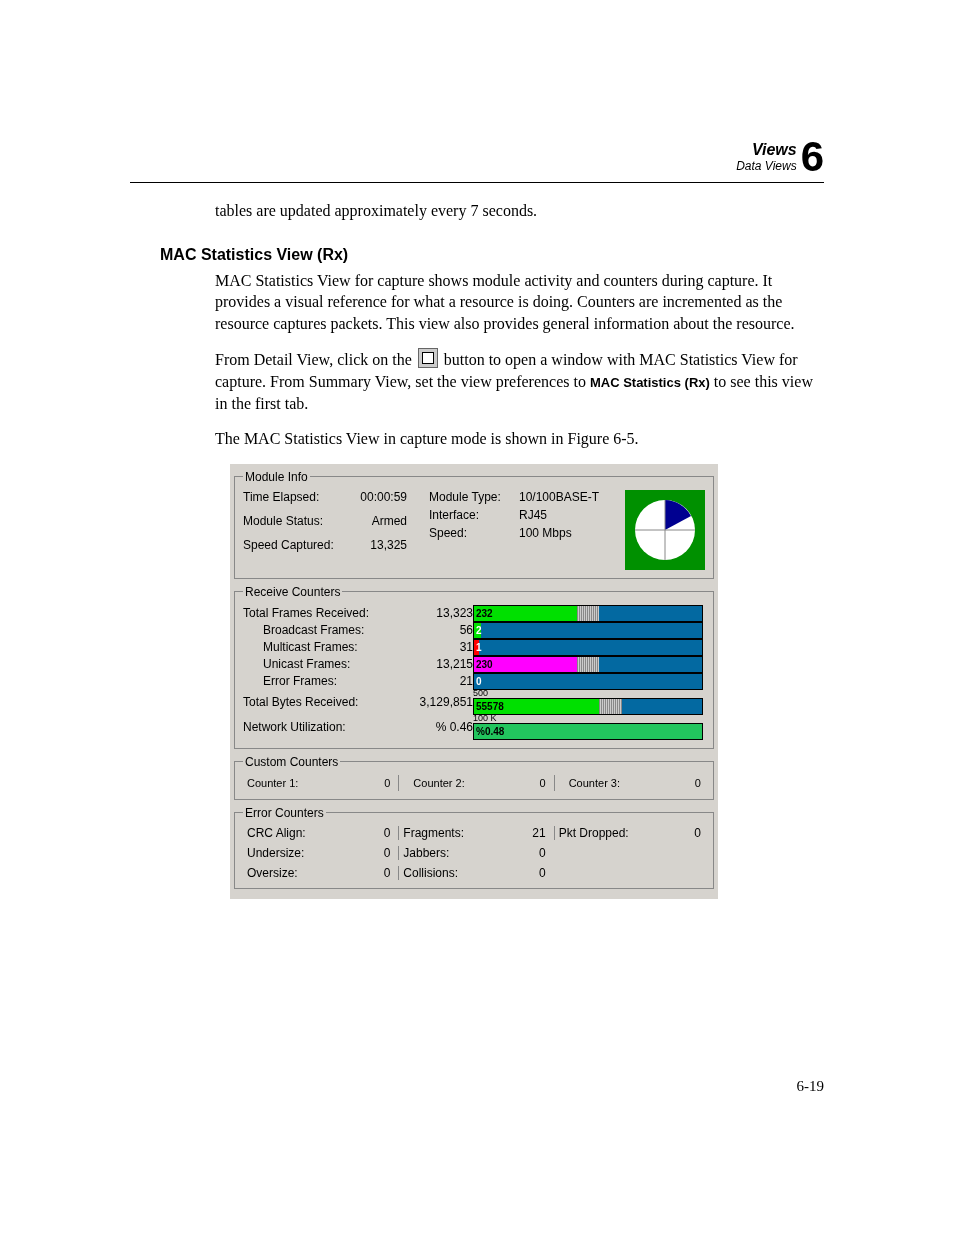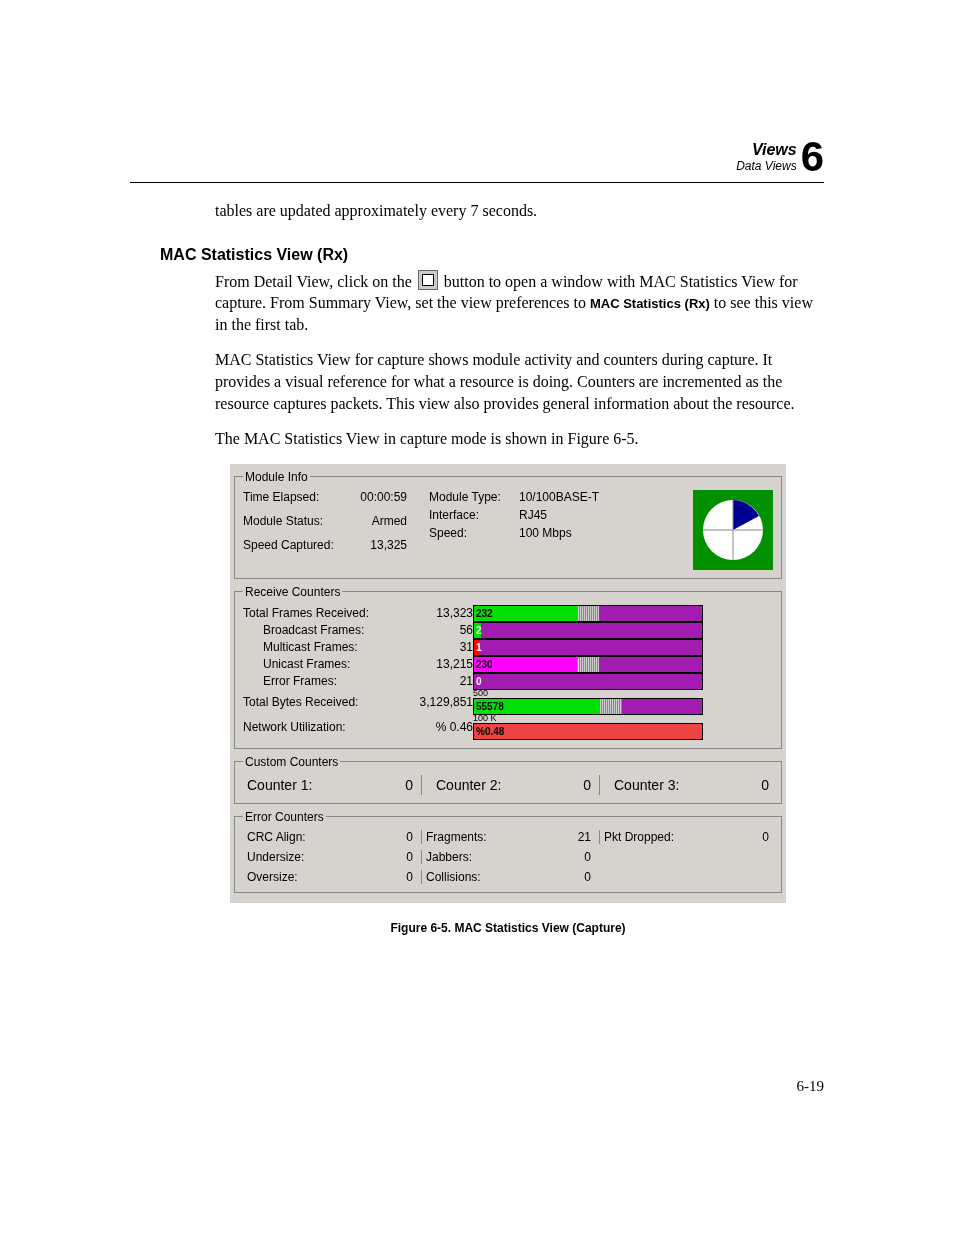--- a/index.html
+++ b/index.html
@@ -9,38 +9,38 @@
   .hdr .t2{font-style:italic;font-size:12px}
   .hdr .big6{font-size:42px;font-weight:bold;display:inline-block;vertical-align:middle;margin-left:4px;line-height:34px}
   .hdr .row{display:flex;align-items:center;justify-content:flex-end}
   .rule{position:absolute;top:182px;left:130px;right:130px;height:1px;background:#000}
   .body{margin-top:80px}
   .para{font-size:16px;line-height:1.35;margin:0 0 14px 55px}
   h3.sec{font-family:Arial,Helvetica,sans-serif;font-weight:bold;font-size:16px;margin:24px 0 6px 0}
   .btnicon{display:inline-block;width:18px;height:18px;border:1px solid #666;background:#ccc;vertical-align:text-bottom;margin:0 2px;position:relative}
   .btnicon::after{content:"";position:absolute;left:3px;top:3px;width:10px;height:10px;border:1px solid #000;background:#fff}
   .bold{font-family:Arial,Helvetica,sans-serif;font-weight:bold;font-size:13px}
-  .figwrap{margin:10px 0 0 70px;width:556px}
+  .figwrap{margin:10px 0 0 70px;width:488px}
   .fig{background:#d6d3ce;border:0;font-family:"MS Sans Serif",Arial,Helvetica,sans-serif;font-size:12px;color:#000;padding:4px}
   fieldset{border:1px solid #888;margin:2px 0 6px 0;padding:6px 8px 8px 8px}
   legend{font-size:12px;padding:0 2px}
   .miRow{display:flex;align-items:flex-start}
   .miCol{display:grid;grid-template-columns:110px 60px;row-gap:10px;font-size:12px;margin-right:16px}
   .miCol2{display:grid;grid-template-columns:90px 100px;row-gap:4px;font-size:12px}
   .rgt{text-align:right;padding-right:6px}
   .pie{width:80px;height:80px;background:#009000;margin-left:auto;position:relative}
   .pie svg{position:absolute;left:8px;top:8px}
   .rcGrid{display:grid;grid-template-columns:160px 70px 230px;row-gap:0;align-items:center;font-size:12px}
   .rcGrid .val{text-align:right;}
-  .bar{height:15px;border:1px solid #000;background:#a21caf;position:relative;display:flex;align-items:center}
+  .bar{height:15px;border:1px solid #000;background:#0369a1;position:relative;display:flex;align-items:center}
   .bar .fill{height:100%}
   .bar .txt{position:absolute;left:2px;top:0;font-size:10px;font-weight:bold;color:#000;line-height:15px}
   .barmax{font-size:9px;text-align:left;margin-top:-2px}
   .indent{padding-left:20px}
-  .cc{display:grid;grid-template-columns:1fr 1fr 1fr;column-gap:4px;font-size:14px}
+  .cc{display:grid;grid-template-columns:1fr 1fr 1fr;column-gap:4px;font-size:11px}
   .ccCell{display:flex;justify-content:space-between;padding:2px 4px;position:relative}
   .vline{border-left:1px solid #888;padding-left:14px}
   .ec{display:grid;grid-template-columns:1fr 1fr 1fr;column-gap:4px;font-size:12px;row-gap:6px}
   .ecCell{display:flex;justify-content:space-between;padding:0 4px}
   .figcap{font-family:Arial,Helvetica,sans-serif;font-weight:bold;font-size:12px;text-align:center;margin-top:18px}
   .pageno{position:absolute;bottom:140px;right:130px;font-size:15px}
   .patt{background:repeating-linear-gradient(90deg,#888 0,#888 1px,#ccc 1px,#ccc 2px)}
 </style>
 </head>
 <body>
@@ -55,29 +55,29 @@
       <div class="big6">6</div>
     </div>
   </div>
   <div class="rule"></div>
 
   <div class="body">
     <p class="para">tables are updated approximately every 7 seconds.</p>
 
     <h3 class="sec">MAC Statistics View (Rx)</h3>
 
+    <p class="para">MAC Statistics View for capture shows module activity and counters during capture. It provides a visual reference for what a resource is doing. Counters are incremented as the resource captures packets. This view also provides general information about the resource.</p>
+
     <p class="para">
       <span>From Detail View, click on the </span>
       <span class="btnicon"></span>
       <span> button to open a window with MAC Statistics View for capture. From Summary View, set the view preferences to </span>
       <span class="bold">MAC Statistics (Rx)</span>
       <span> to see this view in the first tab.</span>
     </p>
-
-    <p class="para">MAC Statistics View for capture shows module activity and counters during capture. It provides a visual reference for what a resource is doing. Counters are incremented as the resource captures packets. This view also provides general information about the resource.</p>
     <p class="para">The MAC Statistics View in capture mode is shown in Figure 6-5.</p>
 
     <div class="figwrap">
       <div class="fig">
 
         <fieldset>
           <legend>Module Info</legend>
           <div class="miRow">
             <div class="miCol">
               <span>Time Elapsed:</span>
@@ -163,21 +163,21 @@
                 <div class="fill" style="width:55%;background:#00e000"></div>
                 <div class="fill patt" style="width:10%"></div>
                 <span class="txt">55578</span>
               </div>
             </div>
 
             <span>Network Utilization:</span>
             <span class="val">% 0.46</span>
             <div>
               <div class="barmax">100 K</div>
-              <div class="bar" style="background:#ef4444">
+              <div class="bar" style="background:#22c55e">
                 <span class="txt" style="color:#000">%0.48</span>
               </div>
             </div>
           </div>
         </fieldset>
 
         <fieldset>
           <legend>Custom Counters</legend>
           <div class="cc">
             <div class="ccCell">
@@ -225,18 +225,17 @@
             </div>
             <div class="ecCell vline">
               <span>Collisions:</span>
               <span>0</span>
             </div>
             <div></div>
           </div>
         </fieldset>
 
       </div>
-      <div class="figcap">Figure 6-5.  MAC Statistics View (Capture)</div>
     </div>
   </div>
 
   <div class="pageno">6-19</div>
 </div>
 
 </body></html>

